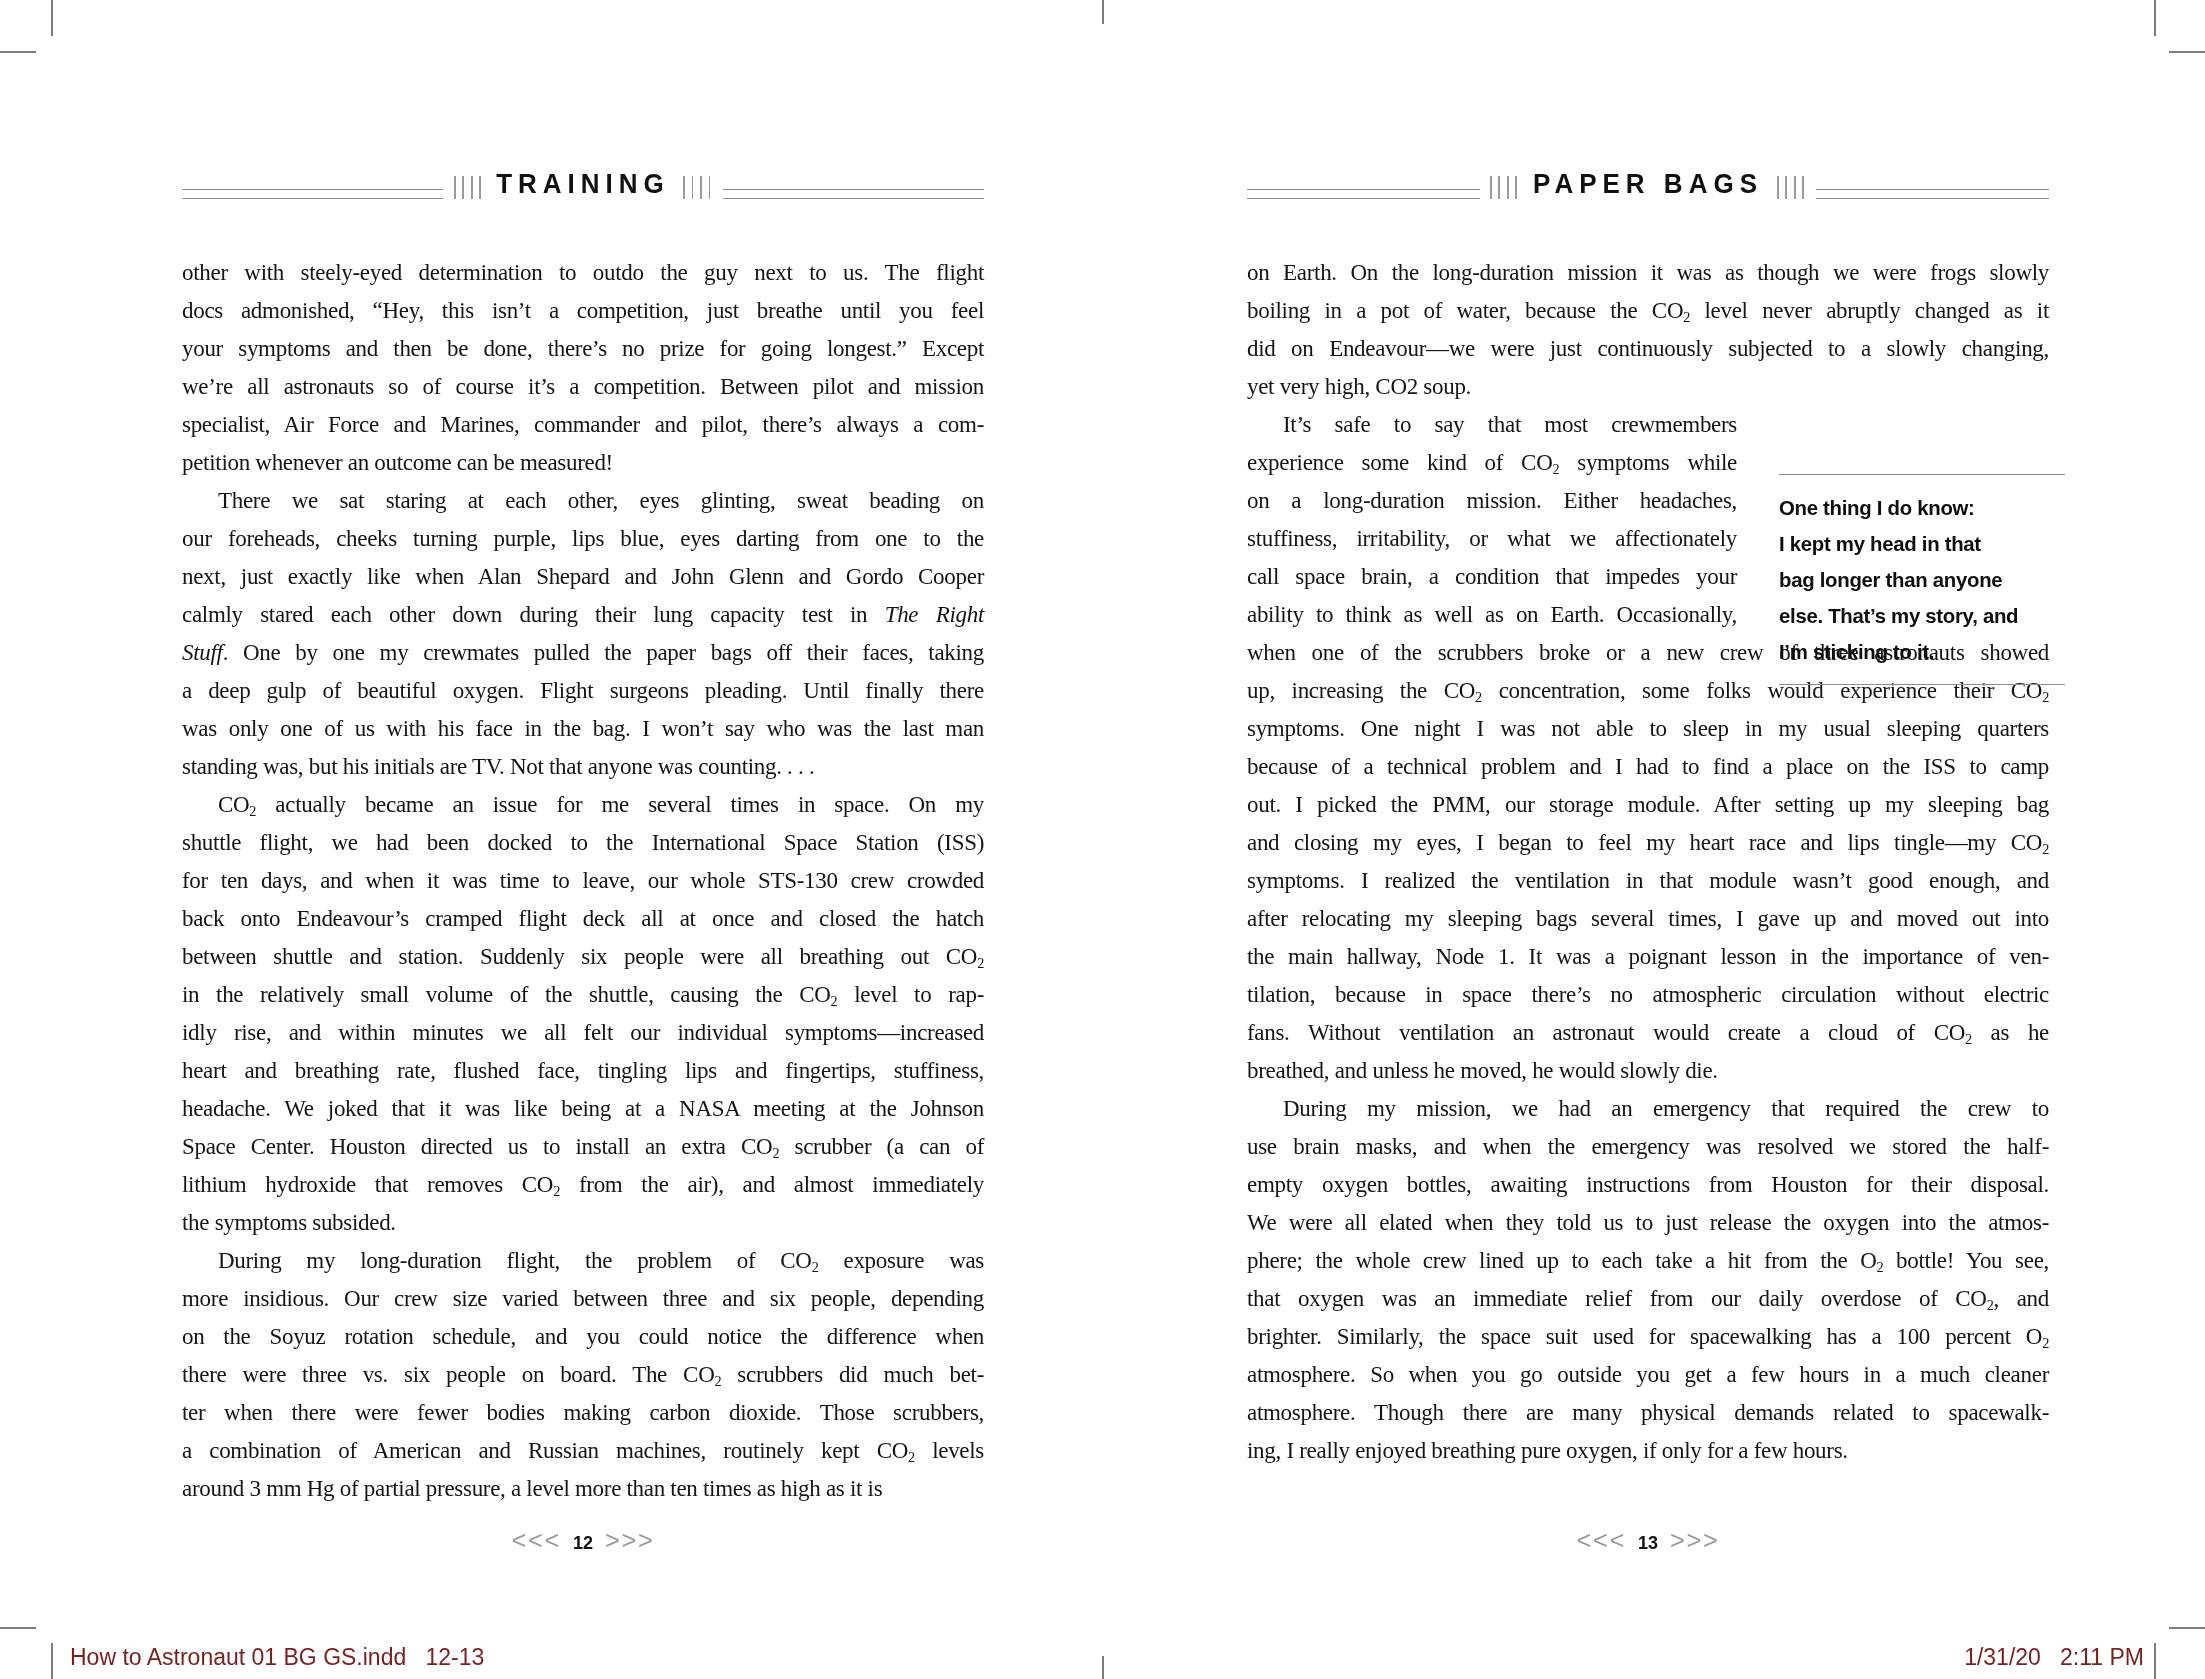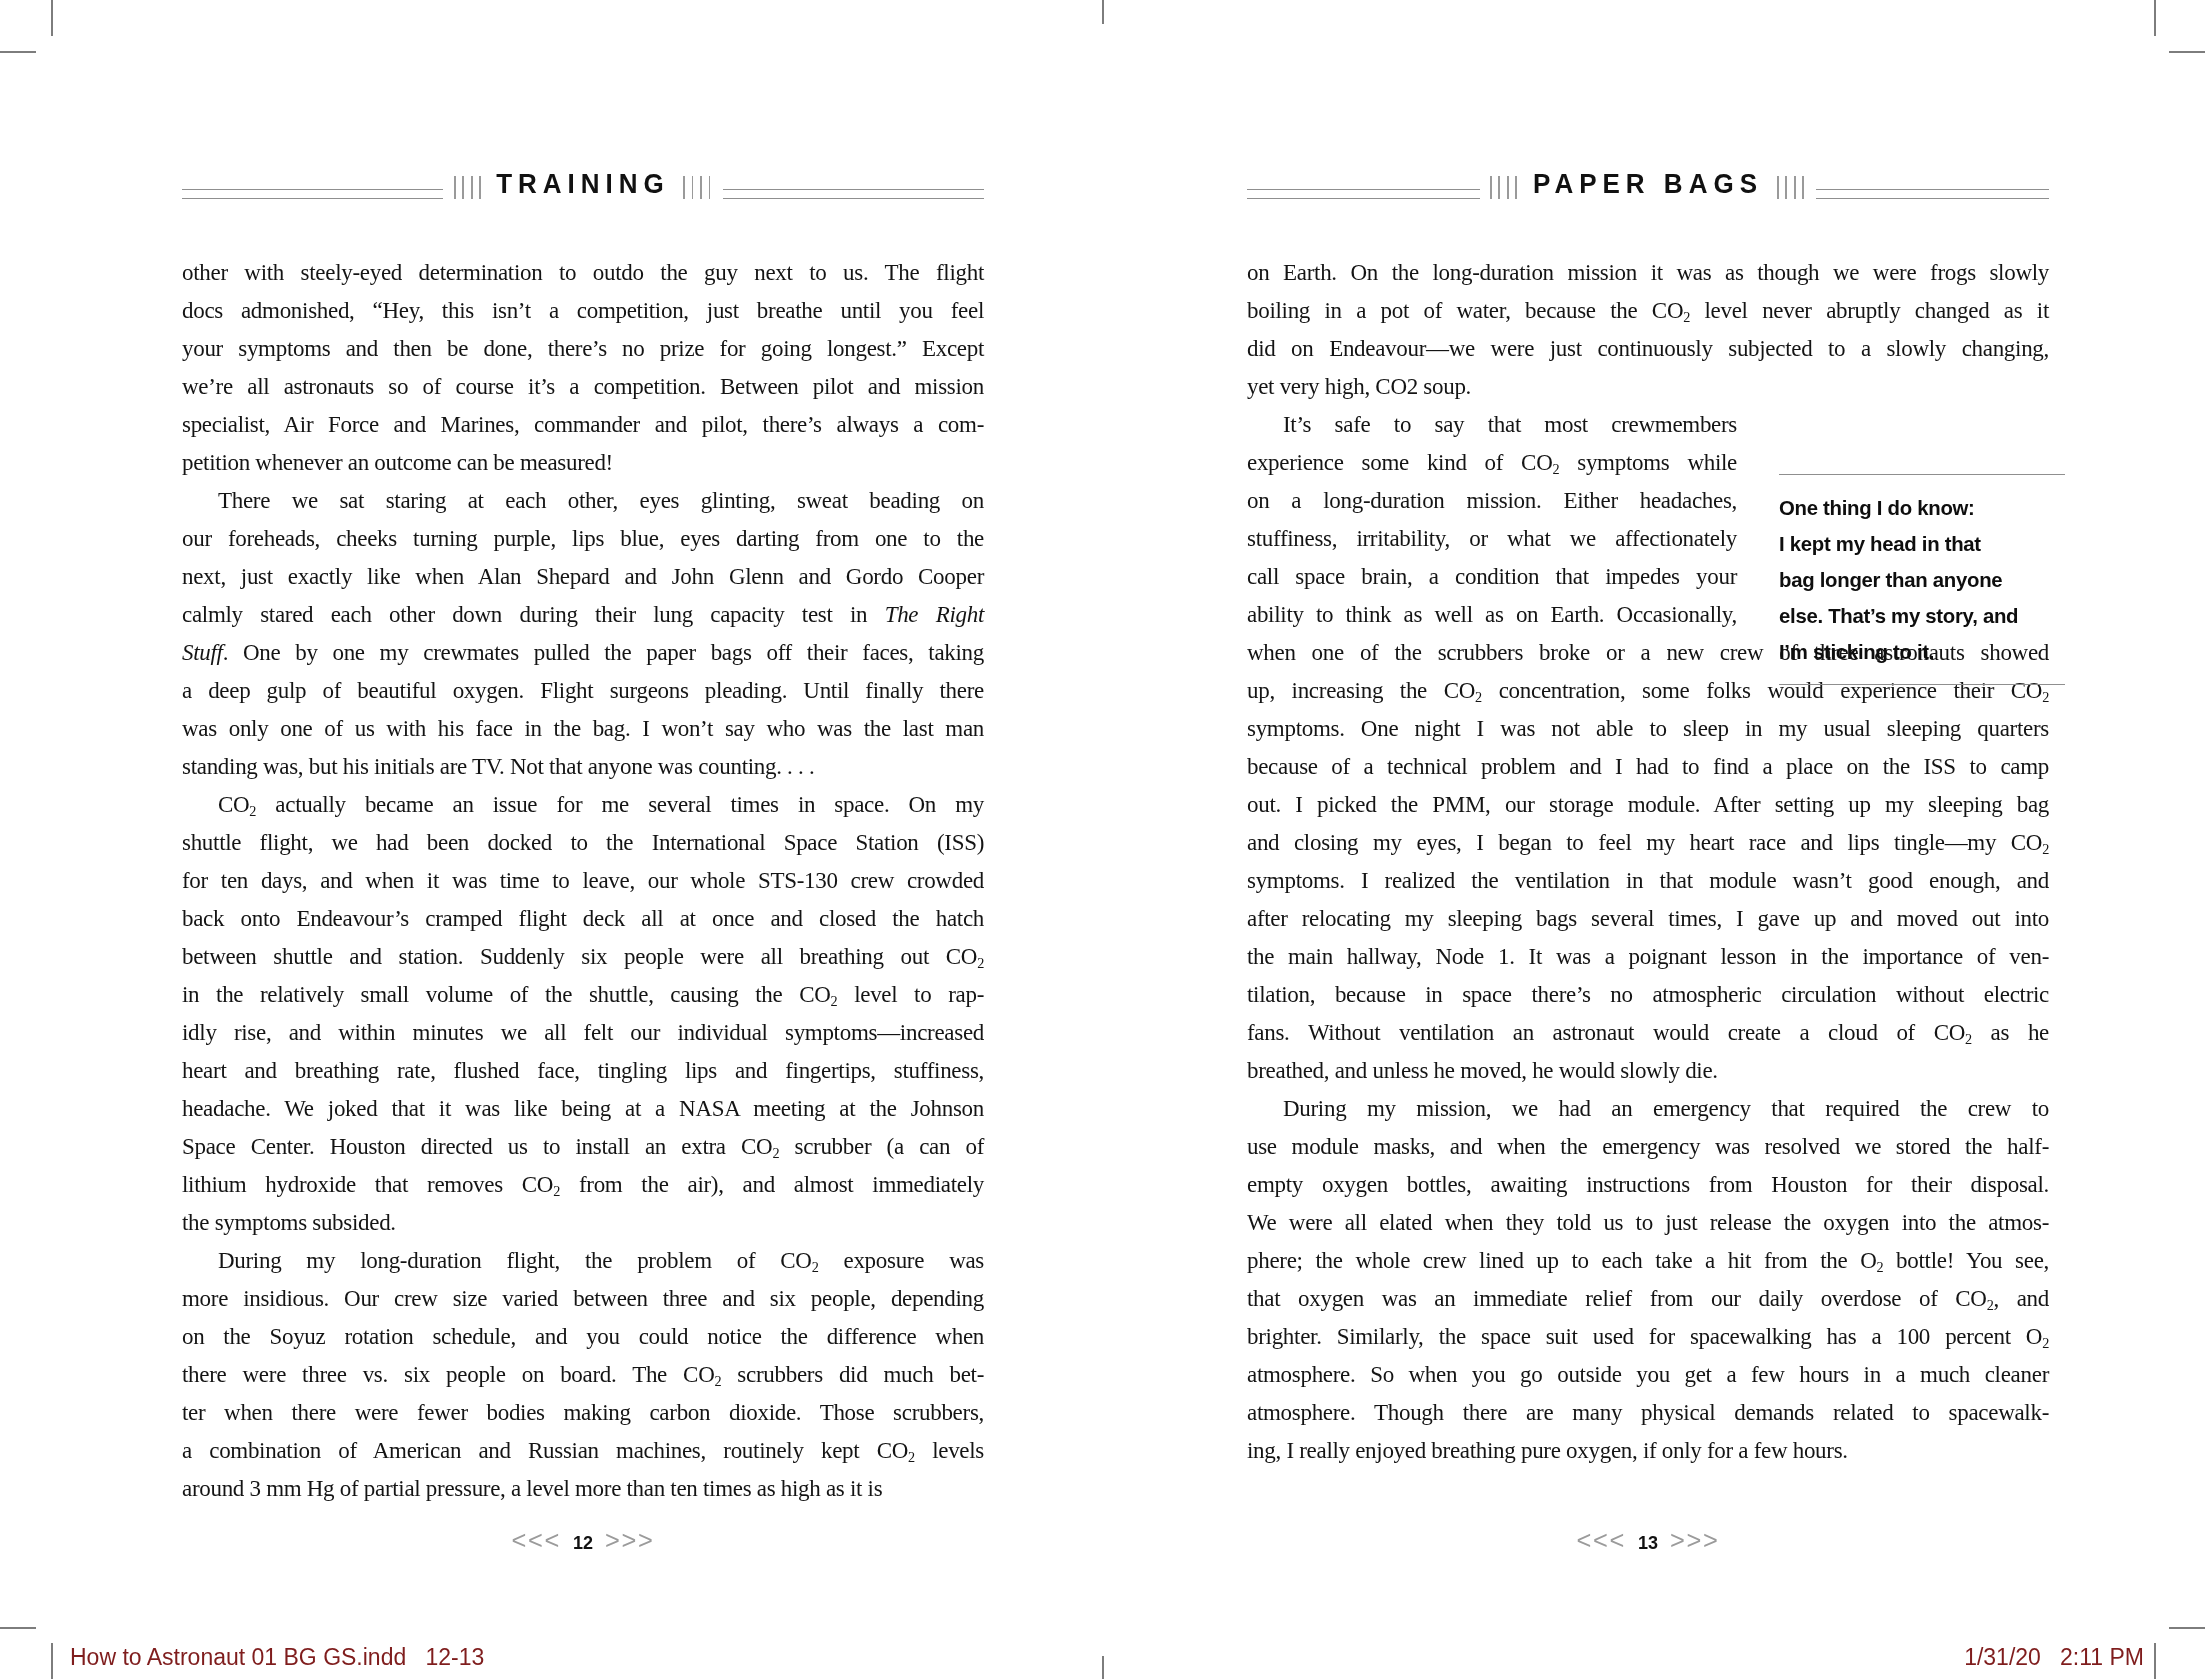--- a/index.html
+++ b/index.html
@@ -151,21 +151,21 @@
         <div class="line">because of a technical problem and I had to find a place on the ISS to camp</div>
         <div class="line">out. I picked the PMM, our storage module. After setting up my sleeping bag</div>
         <div class="line">and closing my eyes, I began to feel my heart race and lips tingle—my CO<sub>2</sub></div>
         <div class="line">symptoms. I realized the ventilation in that module wasn’t good enough, and</div>
         <div class="line">after relocating my sleeping bags several times, I gave up and moved out into</div>
         <div class="line">the main hallway, Node 1. It was a poignant lesson in the importance of ven-</div>
         <div class="line">tilation, because in space there’s no atmospheric circulation without electric</div>
         <div class="line">fans. Without ventilation an astronaut would create a cloud of CO<sub>2</sub> as he</div>
         <div class="line last">breathed, and unless he moved, he would slowly die.</div>
         <div class="line indent">During my mission, we had an emergency that required the crew to</div>
-        <div class="line">use module masks, and when the emergency was resolved we stored the half-</div>
+        <div class="line">use brain masks, and when the emergency was resolved we stored the half-</div>
         <div class="line">empty oxygen bottles, awaiting instructions from Houston for their disposal.</div>
         <div class="line">We were all elated when they told us to just release the oxygen into the atmos-</div>
         <div class="line">phere; the whole crew lined up to each take a hit from the O<sub>2</sub> bottle! You see,</div>
         <div class="line">that oxygen was an immediate relief from our daily overdose of CO<sub>2</sub>, and</div>
         <div class="line">brighter. Similarly, the space suit used for spacewalking has a 100 percent O<sub>2</sub></div>
         <div class="line">atmosphere. So when you go outside you get a few hours in a much cleaner</div>
         <div class="line">atmosphere. Though there are many physical demands related to spacewalk-</div>
         <div class="line last">ing, I really enjoyed breathing pure oxygen, if only for a few hours.</div>
       </div>
     <div class="pager">

